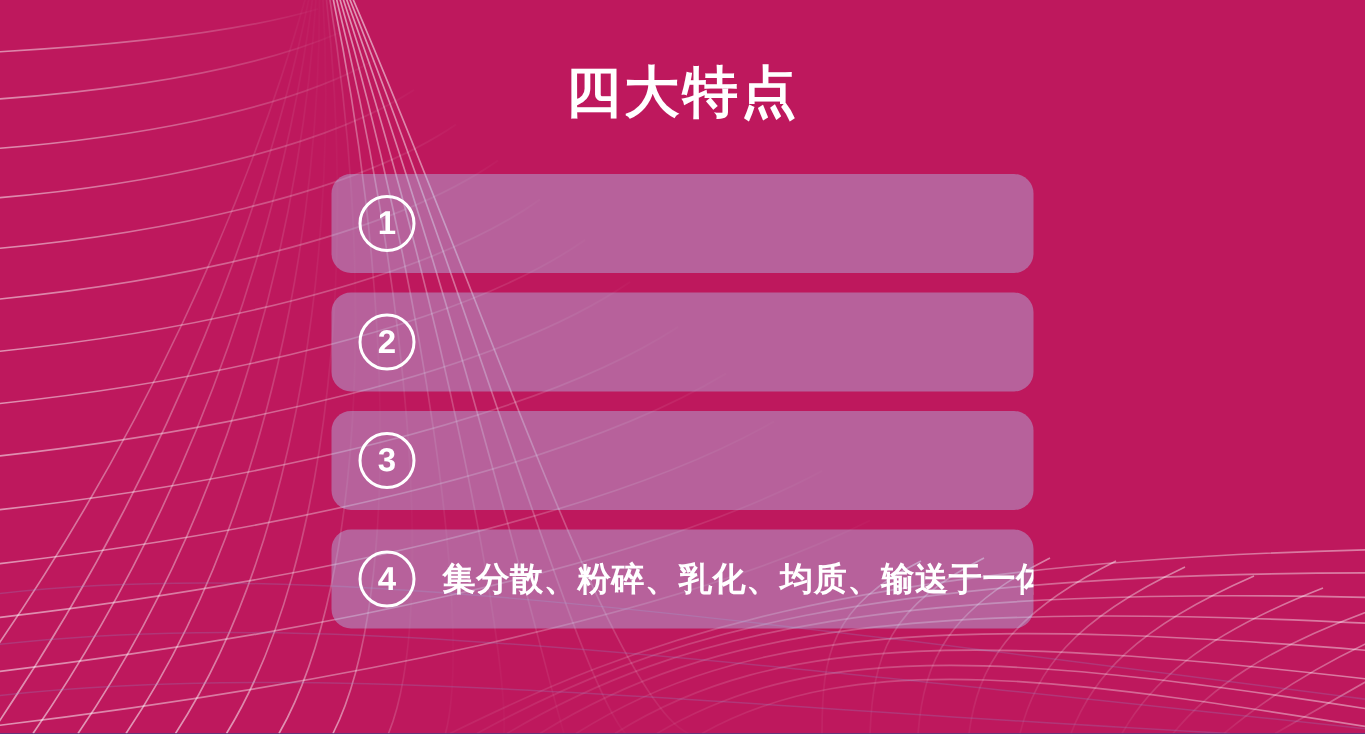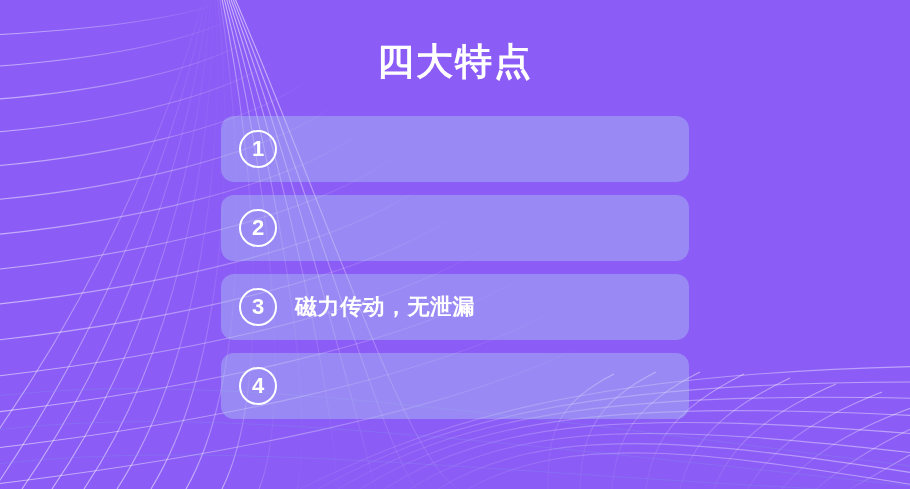--- a/index.html
+++ b/index.html
@@ -5,21 +5,21 @@
   html, body {
     margin: 0;
     padding: 0;
     background: #1f4f96;
   }
   .stage {
     position: relative;
     width: 910px;
     height: 489px;
     overflow: hidden;
-    background: #8b5cf6;
+    background: #be185d;
     font-family: "Liberation Sans", "DejaVu Sans", sans-serif;
   }
 
   
   .bg-mesh {
     position: absolute;
     inset: 0;
     width: 910px;
     height: 489px;
     pointer-events: none;
@@ -185,22 +185,22 @@
     <div class="feature-item">
       <div class="badge">1</div>
     </div>
 
     <div class="feature-item">
       <div class="badge">2</div>
     </div>
 
     <div class="feature-item">
       <div class="badge">3</div>
-      <div class="feature-text">磁力传动，无泄漏</div>
     </div>
 
     <div class="feature-item">
       <div class="badge">4</div>
+      <div class="feature-text">集分散、粉碎、乳化、均质、输送于一体</div>
     </div>
 
   </div>
 
 </div>
 
 </body></html>

